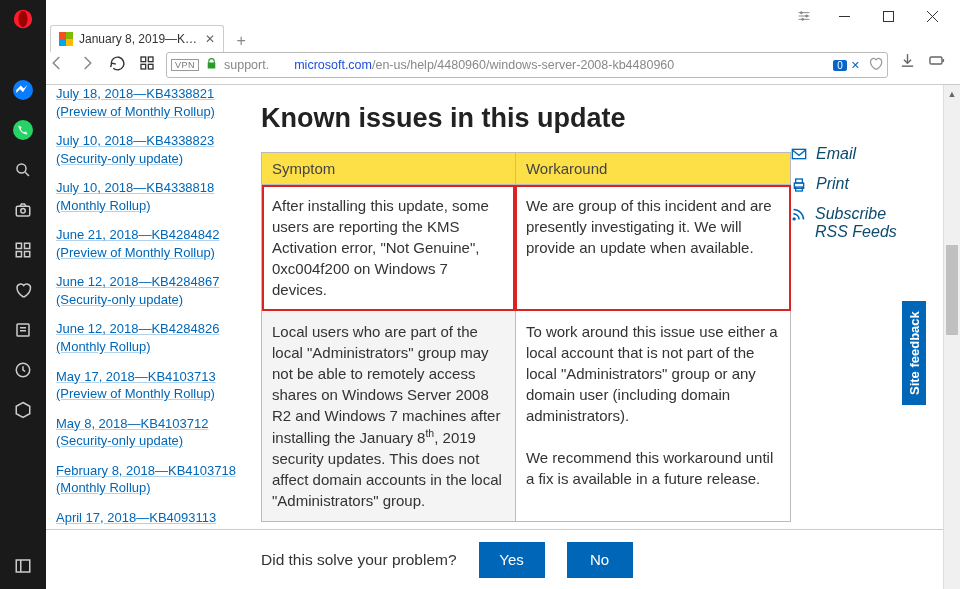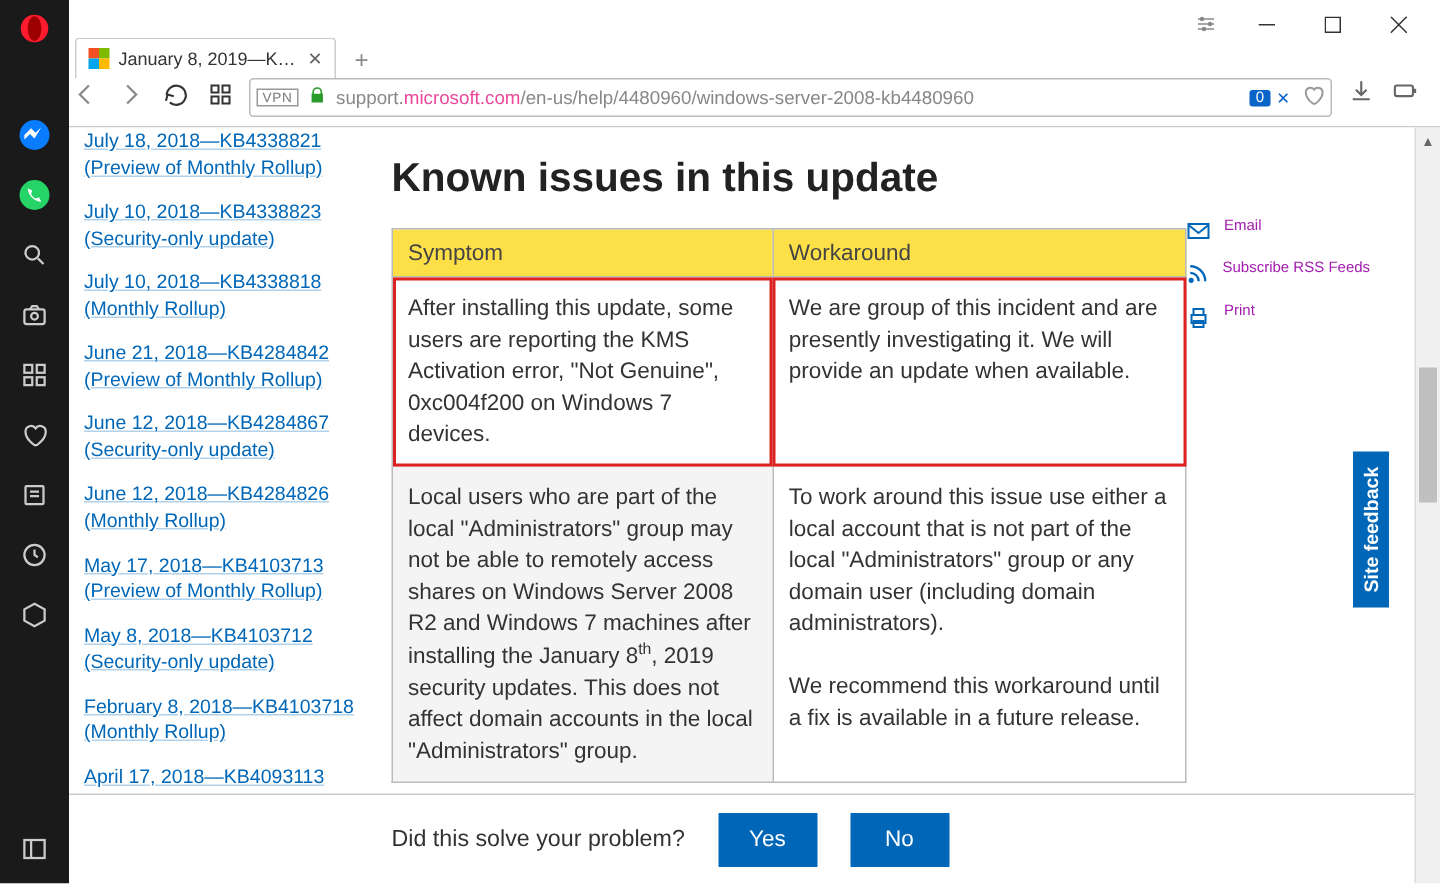--- a/index.html
+++ b/index.html
@@ -29,21 +29,21 @@
   .newtab { width:22px; height:22px; display:flex; align-items:center; justify-content:center; color:#888; margin-left:6px; cursor:pointer; font-size:16px;}
 
   
   .addr { position:absolute; left:46px; top:52px; right:12px; height:30px; display:flex; align-items:flex-start; gap:8px; }
   .navbtn { color:#888; width:22px; height:22px; display:flex; align-items:center; justify-content:center; cursor:pointer;}
   .navbtn.enabled{ color:#333;}
   .urlbox { flex:1; height:26px; border:1px solid #bbb; border-radius:3px; display:flex; align-items:center; padding:0 4px; font-size:12.5px; gap:6px;}
   .vpn { font-size:9px; border:1px solid #999; padding:0 3px; color:#777; letter-spacing:0.5px;}
   .lock { color:#2a9a2a; }
   .url { color:#888; }
-  .url .h { color:#ec4899; }
+  .url .h { color:#1d4ed8;margin-left:25px; }
   .badge0 { margin-left:auto; display:flex; align-items:center; gap:4px;}
   .b0 { background:#0a63c7; color:#fff; font-size:10px; padding:0 4px; border-radius:2px;}
   .x0 { color:#0a63c7; font-size:11px;}
   .heart0 { color:#999;}
   .righticon { color:#666; width:22px; display:flex; justify-content:center; cursor:pointer;}
 
   
   .content-wrap { position:absolute; left:46px; top:84px; right:0; bottom:0; border-top:1px solid #ccc; }
   .scrollbar { position:absolute; right:0; top:0; width:17px; bottom:0; background:#f0f0f0; border-left:1px solid #ddd;}
   .scroll-up{position:absolute; top:0; left:0; right:0; height:17px; display:flex; align-items:center; justify-content:center; color:#666; font-size:9px;}
@@ -58,21 +58,21 @@
   .main { position:absolute; left:215px; top:18px; width:530px; }
   h2.known { font-size:27px; font-weight:600; color:#222; margin-bottom:18px;}
   table.issues { border-collapse:collapse; width:100%; font-size:15px; color:#333;}
   table.issues th { text-align:left; font-weight:400; color:#444; background:#fde047; border:1px solid #bbb; padding:7px 10px;}
   table.issues td { border:1px solid #bbb; padding:10px 10px; vertical-align:top; line-height:1.4;}
   tr.hl td { outline:2px solid #d22; outline-offset:-2px; }
   tr.shade td:first-child { background:#f4f4f4;}
   sup{font-size:0.7em;}
 
   
-  .ract { position:absolute; left:745px; top:60px; width:130px; font-size:10px; color:#a21caf;}
+  .ract { position:absolute; left:745px; top:60px; width:130px; font-size:16px; color:#0c4a6e;font-style:italic;}
   .ract .it{ display:flex; align-items:flex-start; gap:9px; margin-bottom:12px; cursor:pointer;}
   .ract svg { flex:none; margin-top:2px; stroke:#0067b8;}
 
   
   .fb { position:absolute; left:0; right:17px; bottom:0; height:60px; border-top:1px solid #ccc; background:#fff; display:flex; align-items:center; padding-left:215px; gap:22px;}
   .fb .q{ font-size:15.5px; color:#333;}
   .fb button{ background:#0067b8; color:#fff; border:none; width:66px; height:36px; font-size:15px; cursor:pointer;}
 
   
   .sitetab { position:absolute; right:17px; top:216px; width:24px; height:104px; background:#0067b8; color:#fff; font-size:13px; display:flex; align-items:center; justify-content:center; writing-mode:vertical-rl; transform:rotate(180deg); cursor:pointer; font-weight:600;}
@@ -289,35 +289,35 @@
 
     <div class="ract">
       <div class="it">
         <svg width="16" height="14" viewBox="0 0 24 20" fill="none" stroke-width="2">
             <rect x="2" y="3" width="20" height="14"></rect>
             <polyline points="2 4 12 12 22 4"></polyline>
           </svg>
         <span>Email</span>
       </div>
       <div class="it">
+        <svg width="16" height="16" viewBox="0 0 24 24" fill="none" stroke-width="2">
+            <rect x="5" y="9" width="14" height="8"></rect>
+            <rect x="7" y="3" width="10" height="6"></rect>
+            <rect x="7" y="15" width="10" height="6"></rect>
+          </svg>
+        <span>Print</span>
+      </div>
+      <div class="it">
         <svg width="15" height="15" viewBox="0 0 24 24" fill="none" stroke-width="2.5">
             <path d="M4 11a9 9 0 0 1 9 9"></path>
             <path d="M4 4a16 16 0 0 1 16 16"></path>
             <circle cx="5" cy="19" r="1.5" fill="#0067b8"></circle>
           </svg>
         <span>Subscribe RSS Feeds</span>
       </div>
-      <div class="it">
-        <svg width="16" height="16" viewBox="0 0 24 24" fill="none" stroke-width="2">
-            <rect x="5" y="9" width="14" height="8"></rect>
-            <rect x="7" y="3" width="10" height="6"></rect>
-            <rect x="7" y="15" width="10" height="6"></rect>
-          </svg>
-        <span>Print</span>
-      </div>
     </div>
 
     <div class="sitetab">Site feedback</div>
   </div>
 
   <div class="fb">
     <span class="q">Did this solve your problem?</span>
     <button>Yes</button>
     <button>No</button>
   </div>

